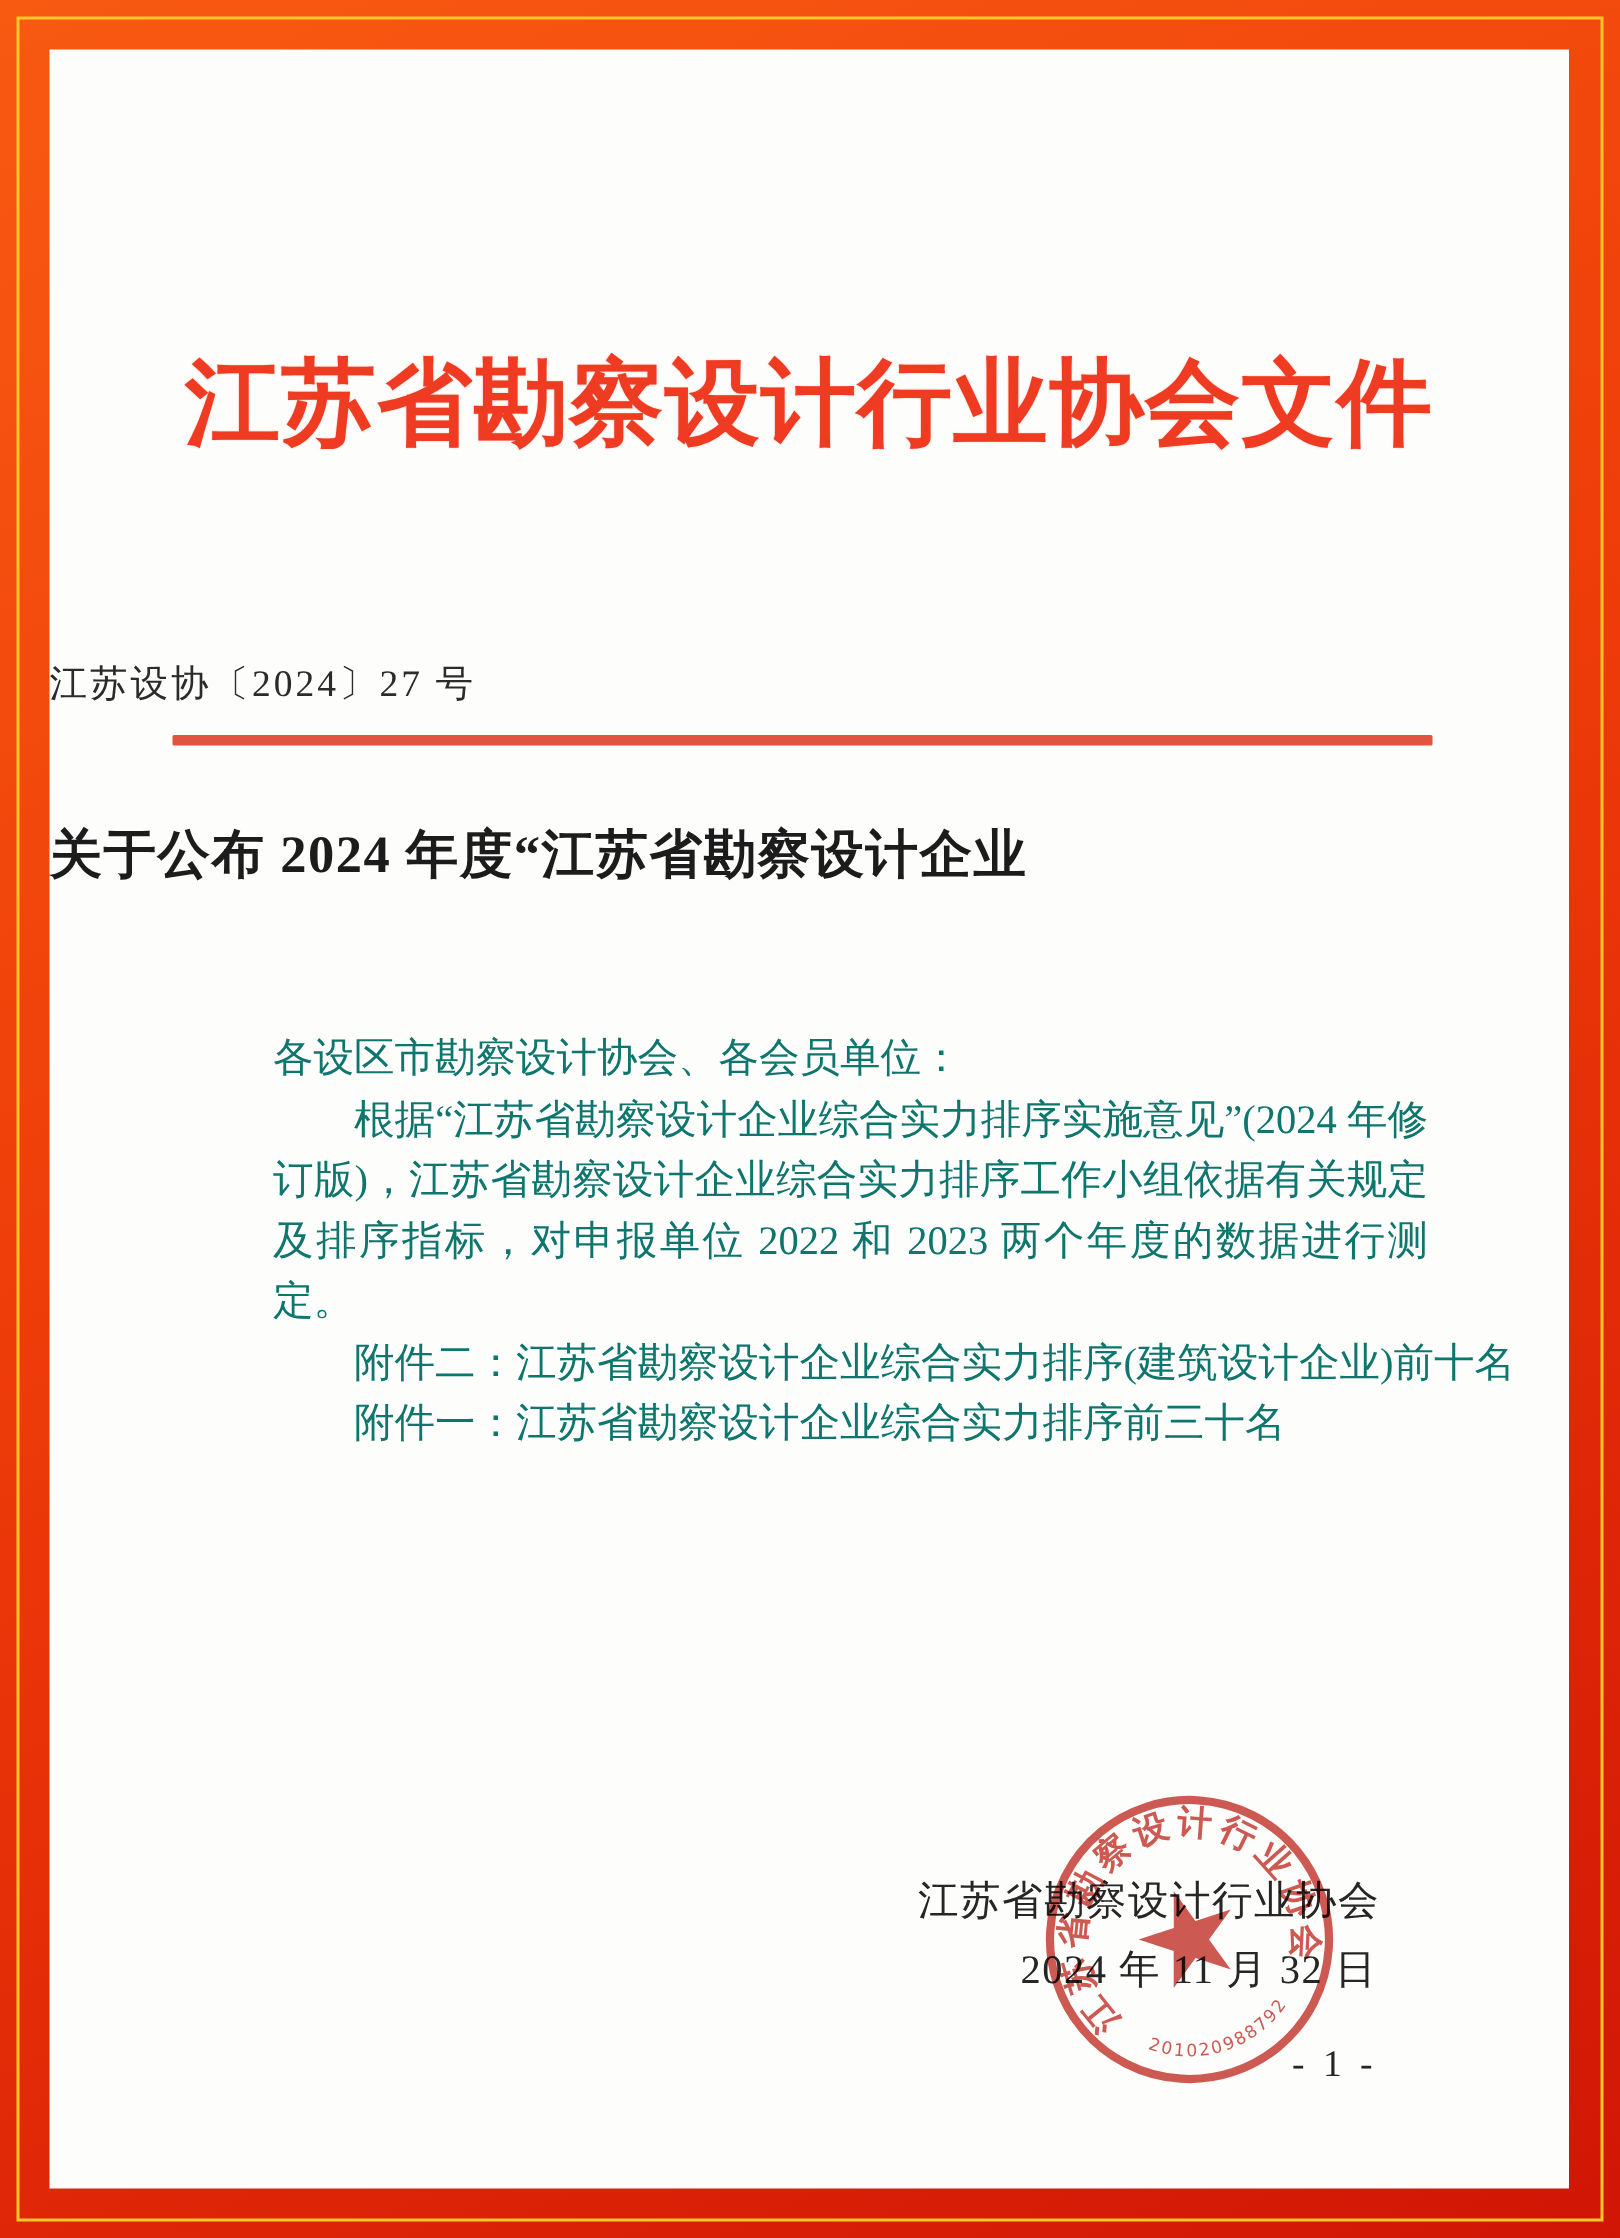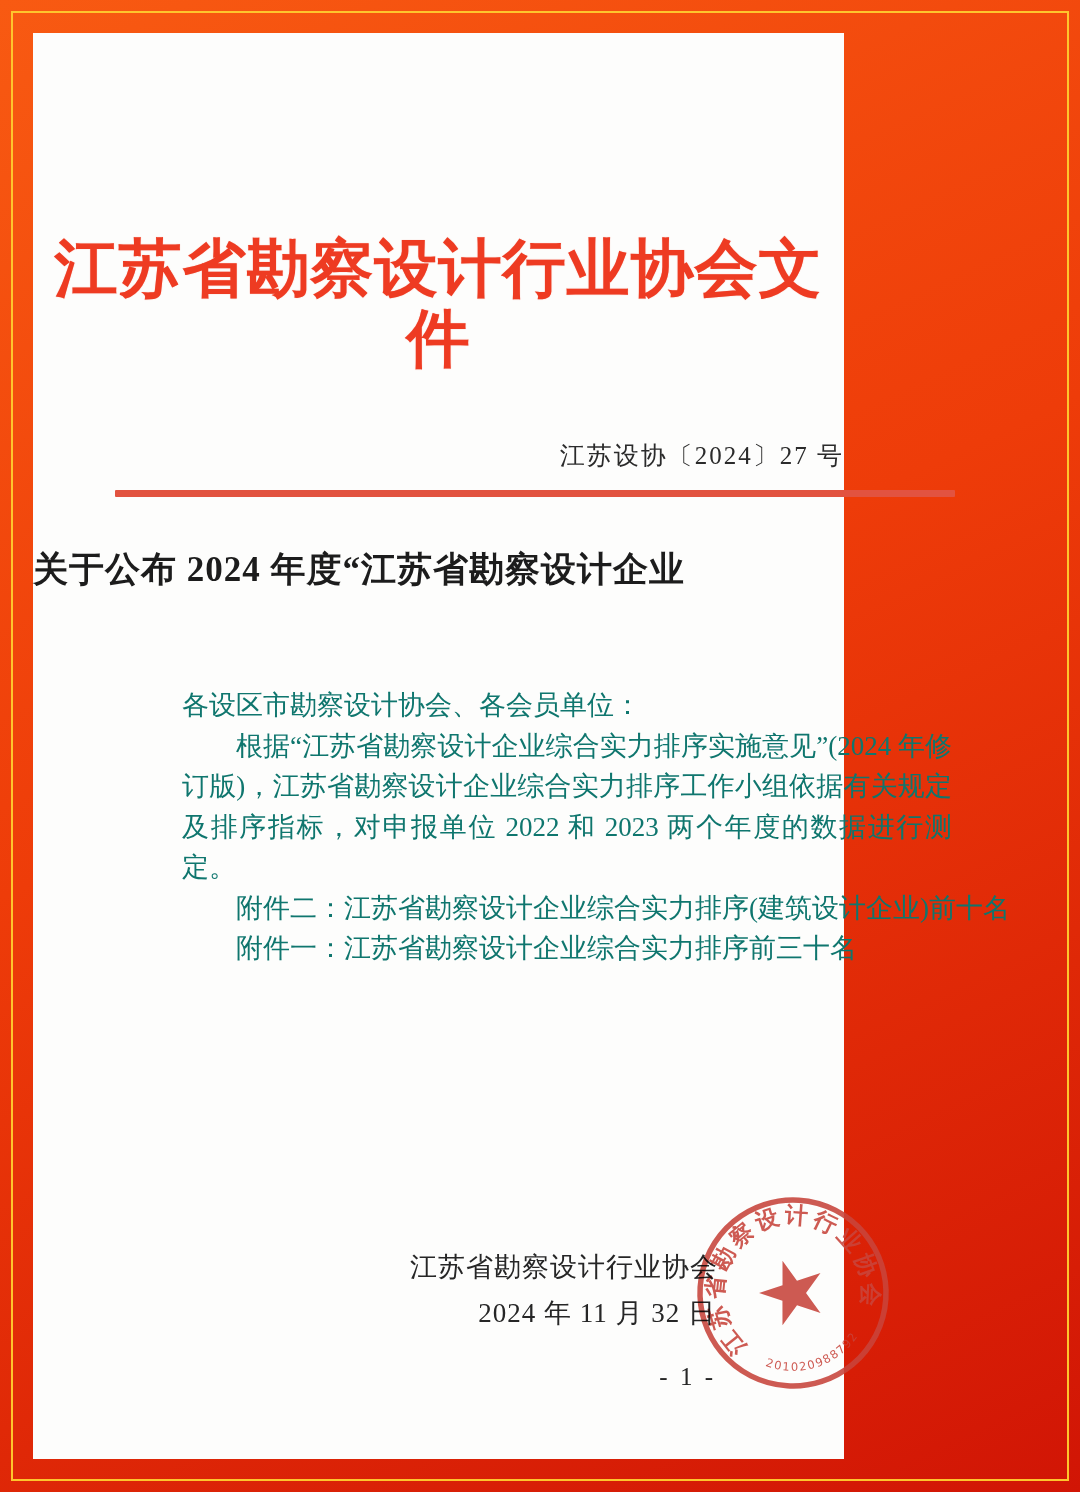--- a/index.html
+++ b/index.html
@@ -6,31 +6,31 @@
   body{
     width:1080px;height:1492px;position:relative;overflow:hidden;
     font-family:"Liberation Serif","DejaVu Serif",serif;
     background:linear-gradient(155deg,var(--border-orange,#f85a12) 0%,#ee3c09 45%,var(--border-deep-red,#d11505) 100%);
   }
   .gold-line{
     position:absolute;inset:11px;border:2.5px solid var(--gold,#fec52d);
     pointer-events:none;z-index:3;
   }
   .page{
-    position:absolute;left:33px;top:33px;width:811px;height:1426px;
+    position:absolute;left:33px;top:33px;width:1013px;height:1426px;
     background:#fdfdfc;z-index:1;
   }
   .org-header{
     position:absolute;top:201px;left:0;right:0;text-align:center;
     font-size:63px;font-weight:bold;line-height:70px;
     color:var(--header-red,#ee3b22);letter-spacing:1px;
     text-shadow:0 0 1px rgba(238,59,34,.45);
   }
   .doc-number{
-    position:absolute;top:406px;left:0;right:0;text-align:right;
+    position:absolute;top:406px;left:0;right:0;text-align:left;
     font-size:25px;color:#2b2b2b;letter-spacing:2px;
   }
   .red-rule{
     position:absolute;top:457px;left:82px;width:840px;height:7px;
     background:var(--rule-red,#e25340);border-radius:1px;
   }
   .doc-title{
     position:absolute;top:512px;left:0;right:0;text-align:left;
     font-size:35px;font-weight:bold;line-height:49px;color:#1c1c1c;
     letter-spacing:1px;

